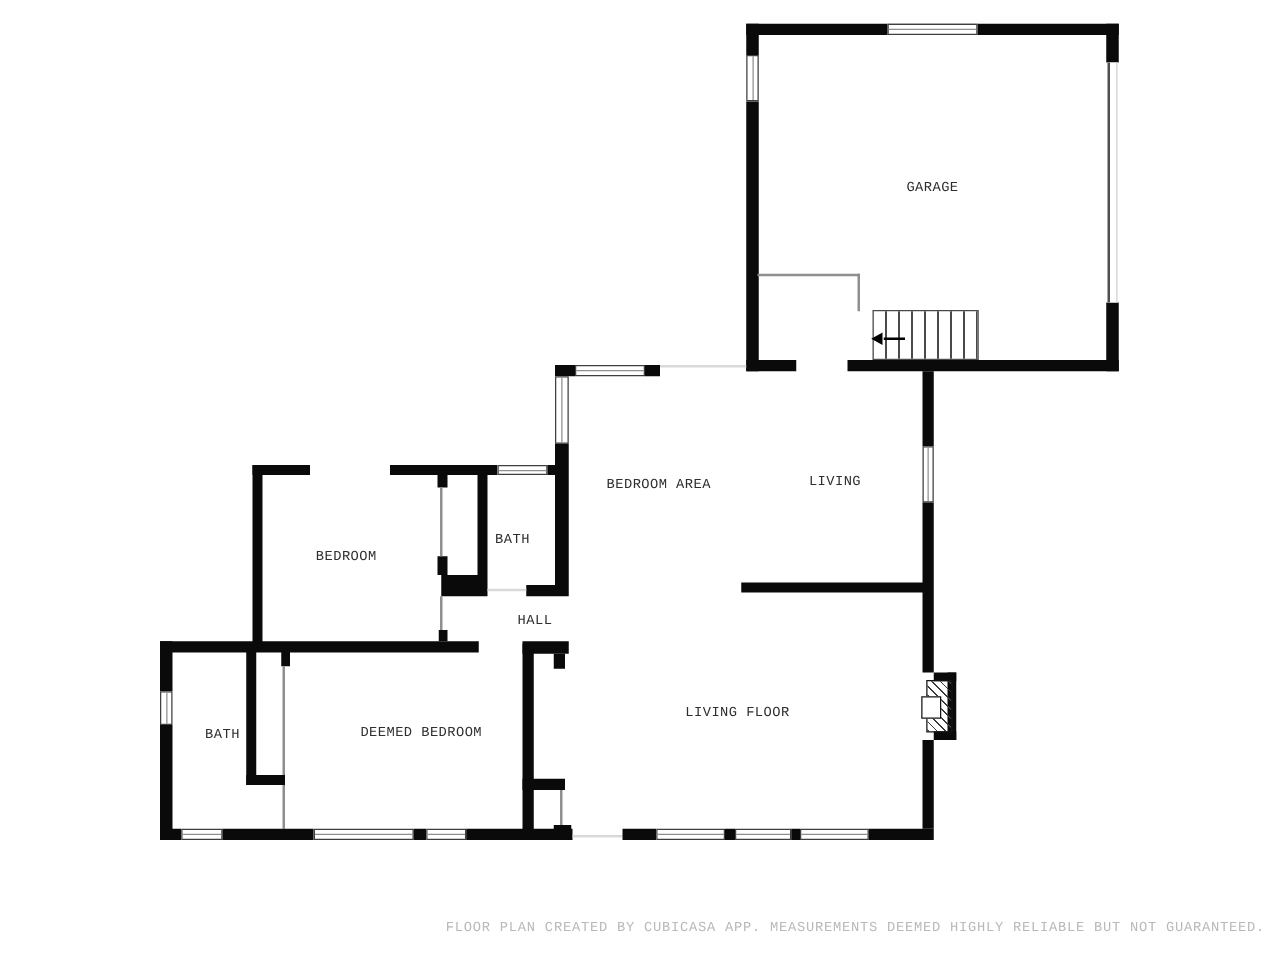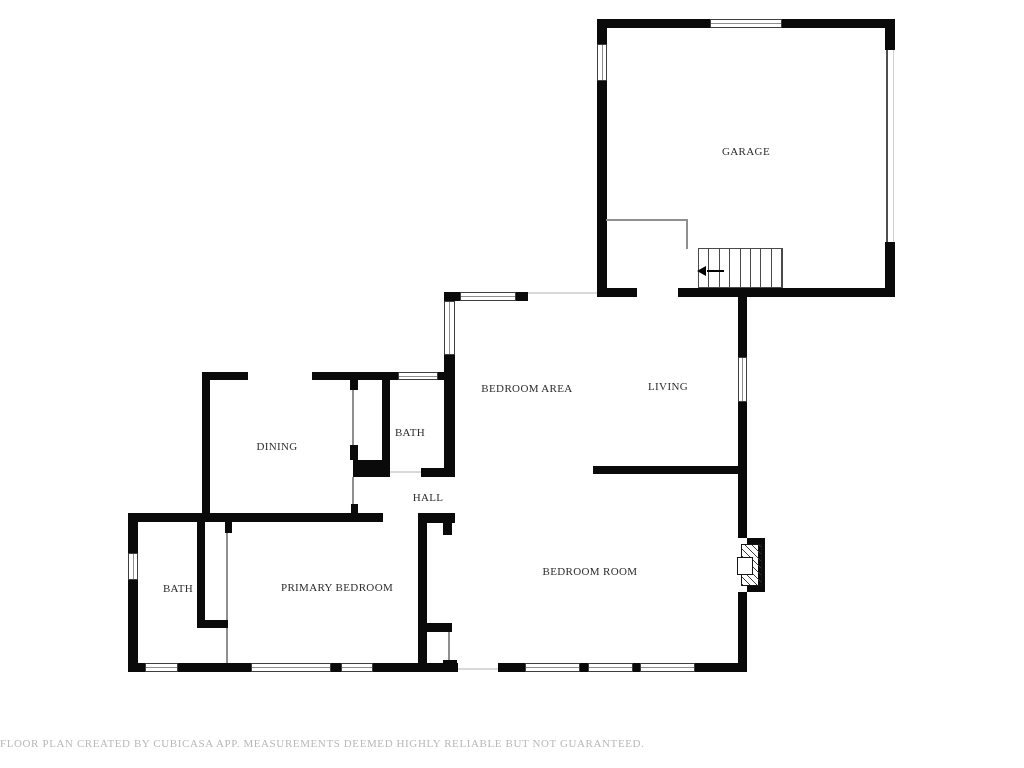--- a/index.html
+++ b/index.html
@@ -4,41 +4,41 @@
 <style>
   :root{
     --wall:#0a0a0a;
     --background:#ffffff;
     --label-text:#2f2f2f;
     --footer-text:#b9b9b9;
     --thin-line:#8f8f8f;
   }
   html,body{margin:0;padding:0;background:var(--background);}
   #plan{position:relative;width:1012px;height:768px;background:var(--background);overflow:hidden;
-        font-family:Liberation Serif, serif;border-radius:14px;}
+        font-family:Liberation Mono, monospace;border-radius:14px;}
   .w{position:absolute;display:block;background:var(--wall);}
   .win{position:absolute;display:block;background:#fff;border:1px solid #3f3f3f;box-sizing:border-box;}
   .win-h::after{content:"";position:absolute;left:0;right:0;top:50%;height:1px;margin-top:-0.5px;background:var(--thin-line);}
   .win-v::after{content:"";position:absolute;top:0;bottom:0;left:50%;width:1px;margin-left:-0.5px;background:var(--thin-line);}
   .tl{position:absolute;display:block;background:var(--thin-line);}
   .tl-light{position:absolute;display:block;background:#d9d9d9;}
   .lbl{position:absolute;transform:translate(-50%,-50%);font-size:11px;color:var(--label-text);
        letter-spacing:.35px;white-space:nowrap;}
   .stairs{position:absolute;left:698px;top:248px;width:85px;height:40px;box-sizing:border-box;
           border:1.5px solid #4a4a4a;background:repeating-linear-gradient(to right,transparent 0 9.4px,#4a4a4a 9.4px 10.4px);}
   .arrow-shaft{position:absolute;left:707px;top:270px;width:17px;height:2px;background:#000;}
   .arrow-head{position:absolute;left:697px;top:266px;width:0;height:0;
               border-top:5px solid transparent;border-bottom:5px solid transparent;border-right:9px solid #000;}
   .fp-hatch{position:absolute;left:741px;top:544px;width:21px;height:42px;box-sizing:border-box;border:1px solid #151515;
             background:repeating-linear-gradient(45deg,#3a3a3a 0 1px,transparent 1px 5px);}
   .fp-notch{position:absolute;left:737px;top:557px;width:16px;height:18px;background:#fff;
             box-sizing:border-box;border:1px solid #151515;}
   .garage-door{position:absolute;left:886px;top:50px;width:8px;height:192px;background:#fff;box-sizing:border-box;
                border-left:2px solid #4f4f4f;border-right:1px solid #cfcfcf;}
-  .footer{position:absolute;left:0;right:0;top:737px;text-align:left;font-size:11px;
+  .footer{position:absolute;left:0;right:0;top:737px;text-align:right;font-size:11px;
           color:var(--footer-text);letter-spacing:.6px;}
 </style>
 </head>
 <body>
 
 <div id="plan">
 
   <i class="w" style="left:597px;top:19px;width:298px;height:9px"></i>
   <i class="w" style="left:597px;top:19px;width:10px;height:25px"></i>
   <i class="w" style="left:597px;top:81px;width:10px;height:216px"></i>
@@ -119,21 +119,21 @@
   <i class="w" style="left:747px;top:585px;width:18px;height:7px"></i>
   <i class="w" style="left:738px;top:592px;width:9px;height:71px"></i>
   <div class="fp-hatch"></div>
   <div class="fp-notch"></div>
 
   <i class="w" style="left:593px;top:466px;width:149px;height:8px"></i>
 
   <span class="lbl" style="left:746px;top:151px">GARAGE</span>
   <span class="lbl" style="left:527px;top:388px">BEDROOM AREA</span>
   <span class="lbl" style="left:668px;top:386px">LIVING</span>
-  <span class="lbl" style="left:277px;top:446px">DINING</span>
+  <span class="lbl" style="left:277px;top:446px">BEDROOM</span>
   <span class="lbl" style="left:410px;top:432px">BATH</span>
   <span class="lbl" style="left:428px;top:497px">HALL</span>
   <span class="lbl" style="left:178px;top:588px">BATH</span>
-  <span class="lbl" style="left:337px;top:587px">PRIMARY BEDROOM</span>
-  <span class="lbl" style="left:590px;top:571px">BEDROOM ROOM</span>
+  <span class="lbl" style="left:337px;top:587px">DEEMED BEDROOM</span>
+  <span class="lbl" style="left:590px;top:571px">LIVING FLOOR</span>
 
   <div class="footer">FLOOR PLAN CREATED BY CUBICASA APP. MEASUREMENTS DEEMED HIGHLY RELIABLE BUT NOT GUARANTEED.</div>
 </div>
 
 </body></html>

